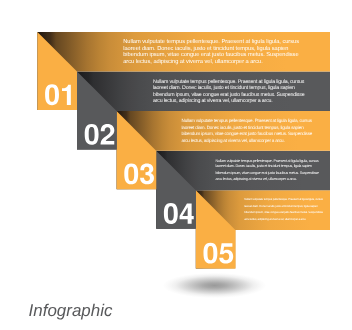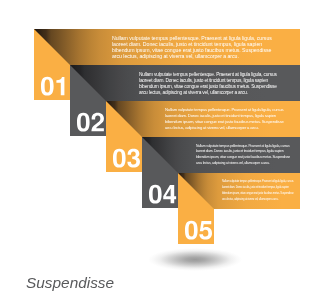--- a/index.html
+++ b/index.html
@@ -150,15 +150,15 @@
         <path transform="translate(556,0)" d="M517 241C517 386 427 479 296 479C249 479 214 467 173 436L196 584H489V709H110L47 314H173C188 349 220 368 263 368C334 368 377 324 377 238C377 155 333 111 263 111C202 111 165 142 165 199H27C27 75 123 -9 261 -9C413 -9 517 88 517 241Z"></path>
       </g>
   </svg>
 
     <div class="para" style="left:112px;top:35px;width:160.5px;font-size:5.2px;line-height:6px;letter-spacing:-0.04px;">Nullam vulputate tempus pellentesque. Praesent at ligula ligula, cursus laoreet diam. Donec iaculis, justo et tincidunt tempus, ligula sapien bibendum ipsum, vitae congue erat justo faucibus metus. Suspendisse arcu lectus, adipiscing at viverra vel, ullamcorper a arcu.</div>
     <div class="para" style="left:139px;top:71.5px;width:138.5px;font-size:4.8px;line-height:6px;letter-spacing:-0.18px;">Nullam vulputate tempus pellentesque. Praesent at ligula ligula, cursus laoreet diam. Donec iaculis, justo et tincidunt tempus, ligula sapien bibendum ipsum, vitae congue erat justo faucibus metus. Suspendisse arcu lectus, adipiscing at viverra vel, ullamcorper a arcu.</div>
     <div class="para" style="left:165px;top:107px;width:119.5px;font-size:4.2px;line-height:6px;letter-spacing:-0.18px;">Nullam vulputate tempus pellentesque. Praesent at ligula ligula, cursus laoreet diam. Donec iaculis, justo et tincidunt tempus, ligula sapien bibendum ipsum, vitae congue erat justo faucibus metus. Suspendisse arcu lectus, adipiscing at viverra vel, ullamcorper a arcu.</div>
     <div class="para" style="left:196px;top:143.5px;width:95px;font-size:3.4px;line-height:5.9px;letter-spacing:-0.18px;">Nullam vulputate tempus pellentesque. Praesent at ligula ligula, cursus laoreet diam. Donec iaculis, justo et tincidunt tempus, ligula sapien bibendum ipsum, vitae congue erat justo faucibus metus. Suspendisse arcu lectus, adipiscing at viverra vel, ullamcorper a arcu.</div>
     <div class="para" style="left:222px;top:178.8px;width:72px;font-size:2.6px;line-height:6.2px;letter-spacing:-0.14px;">Nullam vulputate tempus pellentesque. Praesent at ligula ligula, cursus laoreet diam. Donec iaculis, justo et tincidunt tempus, ligula sapien bibendum ipsum, vitae congue erat justo faucibus metus. Suspendisse arcu lectus, adipiscing at viverra vel, ullamcorper a arcu.</div>
 
-  <div class="caption" style="left:26px;top:275px;font-size:15.4px;">Suspendisse</div>
+  <div class="caption" style="left:26px;top:275px;font-size:15.4px;">Infographic</div>
 
 </div>
 
 </body></html>

